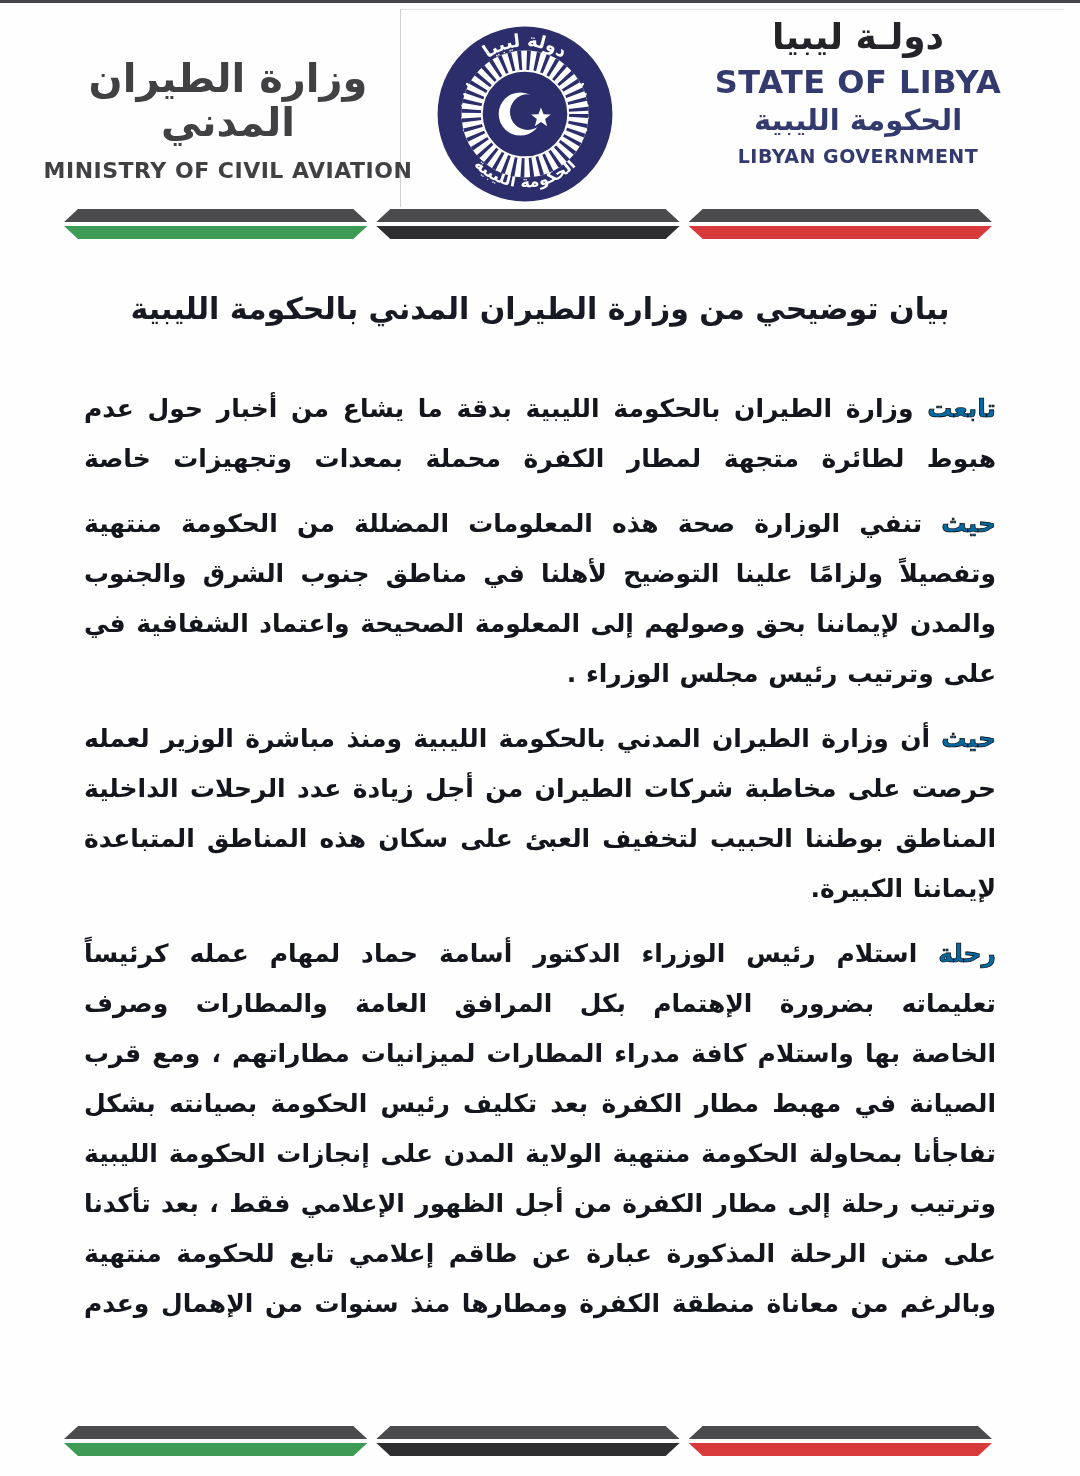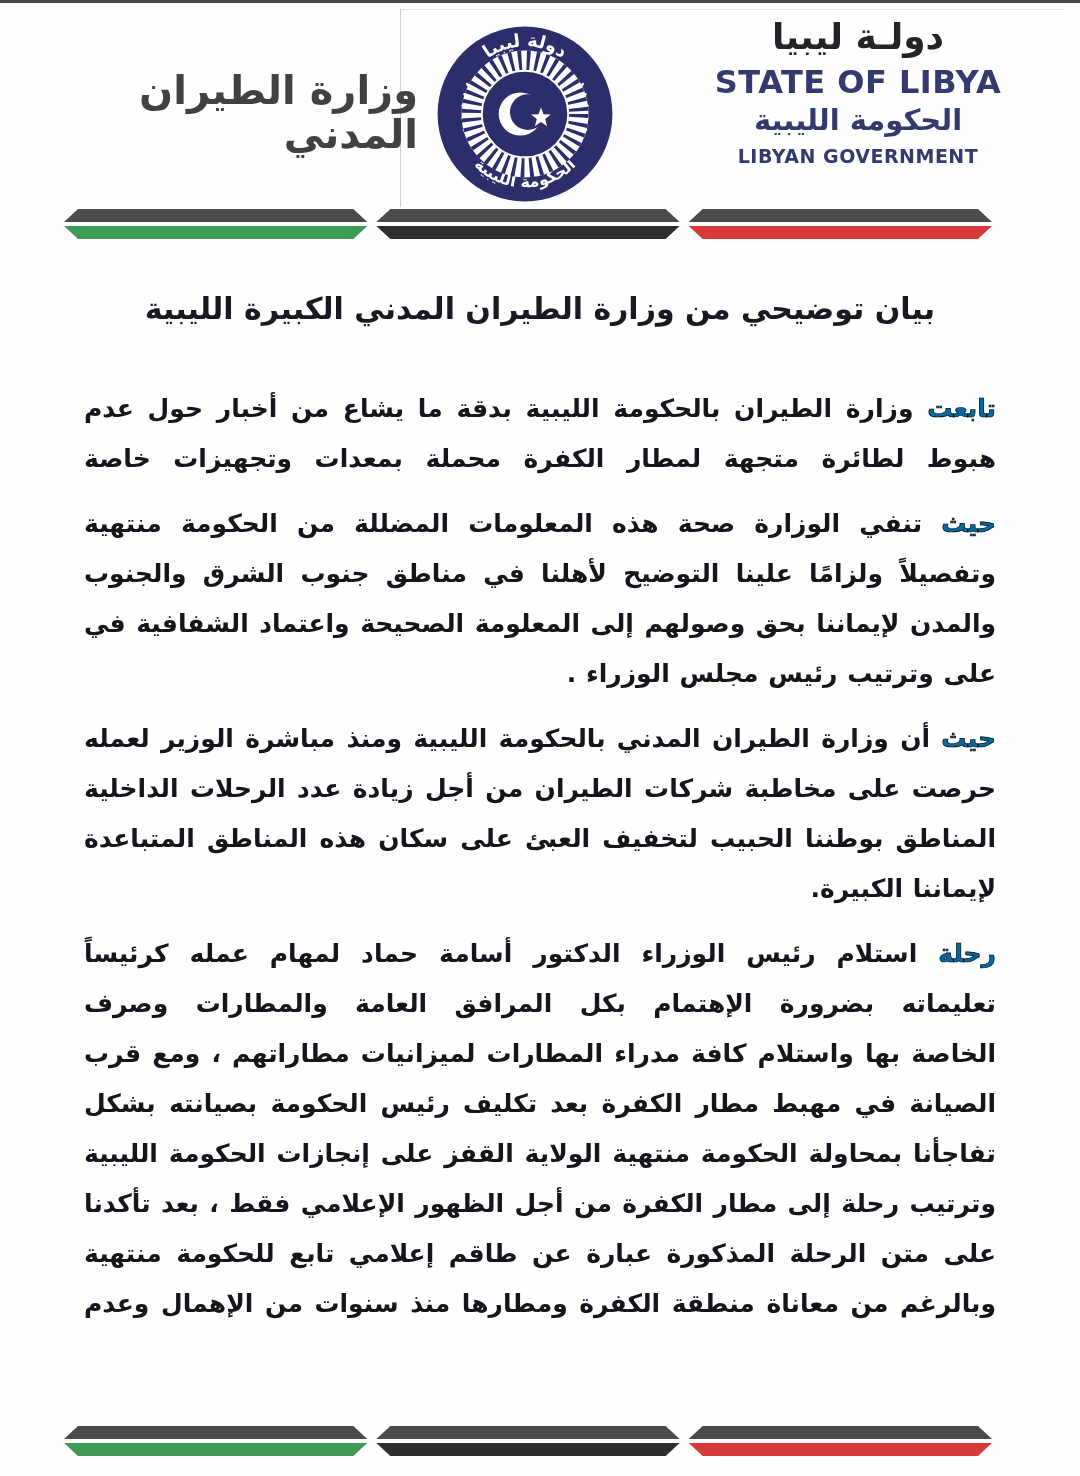--- a/index.html
+++ b/index.html
@@ -12,21 +12,21 @@
   }
   .page { position: absolute; inset: 0; background: var(--page-bg, #fefefe); }
 
   
   .top-edge { position: absolute; top: 0; left: 0; width: 100%; height: 3px; background: #46464a; }
   .artifact-h { position: absolute; left: 400px; top: 9px; width: 664px; height: 1px; background: #e4e4e4; }
   .artifact-v { position: absolute; left: 400px; top: 9px; width: 1px; height: 198px; background: #cfcfcf; }
 
   
   header { position: absolute; top: 0; left: 0; width: 100%; height: 250px; }
-  .hdr-left { position: absolute; left: 38px; top: 68px; width: 380px; }
+  .hdr-left { position: absolute; left: 38px; top: 56px; width: 380px; text-align: center; }
   .ministry-ar { font-size: 40px; font-weight: bold; color: var(--header-text-gray); direction: rtl; line-height: 1.1; }
   .ministry-en { margin-top: 14px; font-size: 22px; font-weight: bold; letter-spacing: 0.5px; color: var(--header-text-gray); }
 
   .logo { position: absolute; left: 431px; top: 20px; width: 188px; height: 188px; }
   .navy-fill { fill: var(--navy); }
   .navy-stroke { stroke: var(--navy); }
   .logo-text { fill: #fff; font-weight: bold; font-size: 19px; letter-spacing: 1.5px; }
   .logo-text-b { font-size: 17px; letter-spacing: 1px; }
   .wheat { stroke: #fff; stroke-width: 2.6; fill: none; stroke-linecap: round; }
 
@@ -78,20 +78,21 @@
 <div class="page">
 
   <div class="top-edge"></div>
   <div class="artifact-h"></div>
   <div class="artifact-v"></div>
 
   <header>
 
     <div class="hdr-left">
       <div class="ministry-ar">وزارة الطيران المدني</div>
+      <div class="ministry-en">MINISTRY OF CIVIL AVIATION</div>
     </div>
 
     <div class="logo">
       <svg viewBox="0 0 200 200" width="188" height="188">
         <circle class="navy-fill" cx="100" cy="100" r="93"></circle>
         <path id="arcT" d="M 34 94 A 66 66 0 0 1 166 94" fill="none"></path>
         <path id="arcB" d="M 24 102 A 76 76 0 0 0 176 102" fill="none"></path>
         <text class="logo-text">
           <textPath href="#arcT" startOffset="50%" text-anchor="middle">دولة ليبيا</textPath>
         </text>
@@ -131,21 +132,21 @@
         <div class="bar bar-bottom" style="background: rgb(46, 46, 48);"></div>
       </div>
       <div class="segment">
         <div class="bar bar-top"></div>
         <div class="bar-gap"></div>
         <div class="bar bar-bottom" style="background: rgb(216, 58, 60);"></div>
       </div>
     </div>
 
   <main class="content">
-    <h2 class="title">بيان توضيحي من وزارة الطيران المدني الكبيرة الليبية</h2>
+    <h2 class="title">بيان توضيحي من وزارة الطيران المدني بالحكومة الليبية</h2>
     <div id="paragraphs">
         <div class="para">
           <div class="line"><span class="lead">تابعت</span> وزارة الطيران بالحكومة الليبية بدقة ما يشاع من أخبار حول عدم منح إذن</div>
           <div class="line last">هبوط لطائرة متجهة لمطار الكفرة محملة بمعدات وتجهيزات خاصة بالمطار.</div>
         </div>
         <div class="para">
           <div class="line"><span class="lead">حيث</span> تنفي الوزارة صحة هذه المعلومات المضللة من الحكومة منتهية الولاية جملة</div>
           <div class="line">وتفصيلاً ولزامًا علينا التوضيح لأهلنا في مناطق جنوب الشرق والجنوب وكل المناطق</div>
           <div class="line">والمدن لإيماننا بحق وصولهم إلى المعلومة الصحيحة واعتماد الشفافية في عملنا بناءاً</div>
           <div class="line last">على وترتيب رئيس مجلس الوزراء .</div>
@@ -154,21 +155,21 @@
           <div class="line"><span class="lead">حيث</span> أن وزارة الطيران المدني بالحكومة الليبية ومنذ مباشرة الوزير لعمله لطالما</div>
           <div class="line">حرصت على مخاطبة شركات الطيران من أجل زيادة عدد الرحلات الداخلية في كل</div>
           <div class="line">المناطق بوطننا الحبيب لتخفيف العبئ على سكان هذه المناطق المتباعدة عن المدن</div>
           <div class="line last">لإيماننا الكبيرة.</div>
         </div>
         <div class="para">
           <div class="line"><span class="lead">رحلة</span> استلام رئيس الوزراء الدكتور أسامة حماد لمهام عمله كرئيساً للحكومة أصدر</div>
           <div class="line">تعليماته بضرورة الإهتمام بكل المرافق العامة والمطارات وصرف الميزانيات التشغيلية</div>
           <div class="line">الخاصة بها واستلام كافة مدراء المطارات لميزانيات مطاراتهم ، ومع قرب انتهاء أعمال</div>
           <div class="line">الصيانة في مهبط مطار الكفرة بعد تكليف رئيس الحكومة بصيانته بشكل عاجل</div>
-          <div class="line">تفاجأنا بمحاولة الحكومة منتهية الولاية القفز على إنجازات الحكومة الليبية</div>
+          <div class="line">تفاجأنا بمحاولة الحكومة منتهية الولاية المدن على إنجازات الحكومة الليبية</div>
           <div class="line">وترتيب رحلة إلى مطار الكفرة من أجل الظهور الإعلامي فقط ، بعد تأكدنا بأن من هم</div>
           <div class="line">على متن الرحلة المذكورة عبارة عن طاقم إعلامي تابع للحكومة منتهية الولاية</div>
           <div class="line">وبالرغم من معاناة منطقة الكفرة ومطارها منذ سنوات من الإهمال وعدم التفاتهم له</div>
         </div>
       </div>
   </main>
 
   <div class="stripes stripes-bottom" id="stripes-bottom">
       <div class="segment">
         <div class="bar bar-top"></div>

